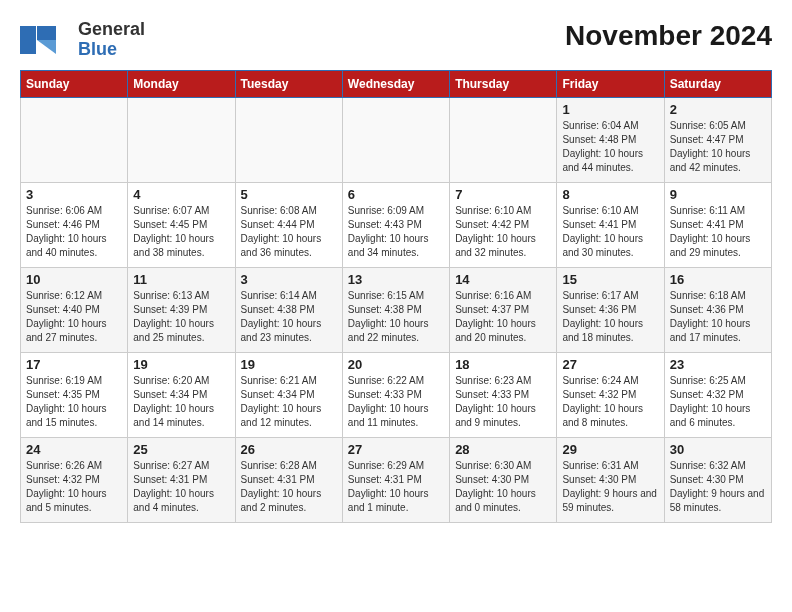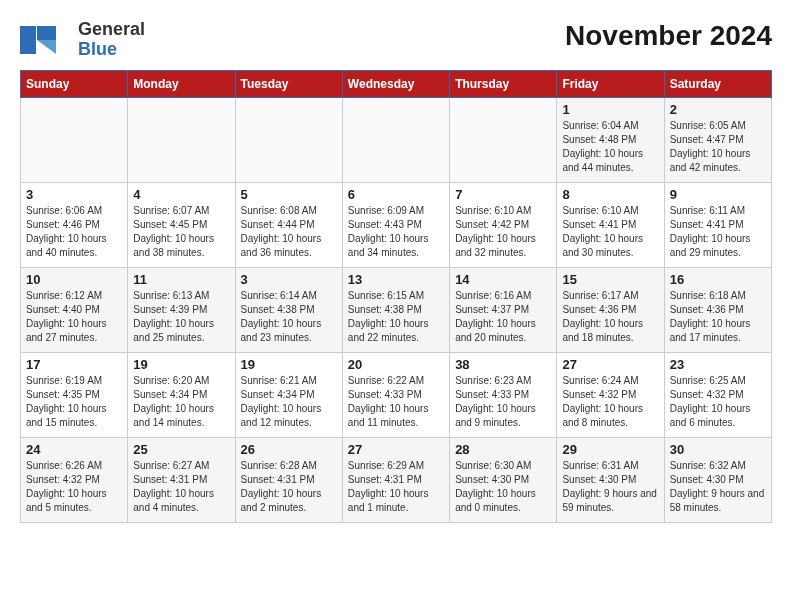--- a/index.html
+++ b/index.html
@@ -205,21 +205,21 @@
         </td>
         <td>
           <span class="day-number">19</span>
           <div class="day-info">Sunrise: 6:21 AM<br>Sunset: 4:34 PM<br>Daylight: 10 hours and 12 minutes.</div>
         </td>
         <td>
           <span class="day-number">20</span>
           <div class="day-info">Sunrise: 6:22 AM<br>Sunset: 4:33 PM<br>Daylight: 10 hours and 11 minutes.</div>
         </td>
         <td>
-          <span class="day-number">38</span>
+          <span class="day-number">18</span>
           <div class="day-info">Sunrise: 6:23 AM<br>Sunset: 4:33 PM<br>Daylight: 10 hours and 9 minutes.</div>
         </td>
         <td>
           <span class="day-number">27</span>
           <div class="day-info">Sunrise: 6:24 AM<br>Sunset: 4:32 PM<br>Daylight: 10 hours and 8 minutes.</div>
         </td>
         <td>
           <span class="day-number">23</span>
           <div class="day-info">Sunrise: 6:25 AM<br>Sunset: 4:32 PM<br>Daylight: 10 hours and 6 minutes.</div>
         </td>

